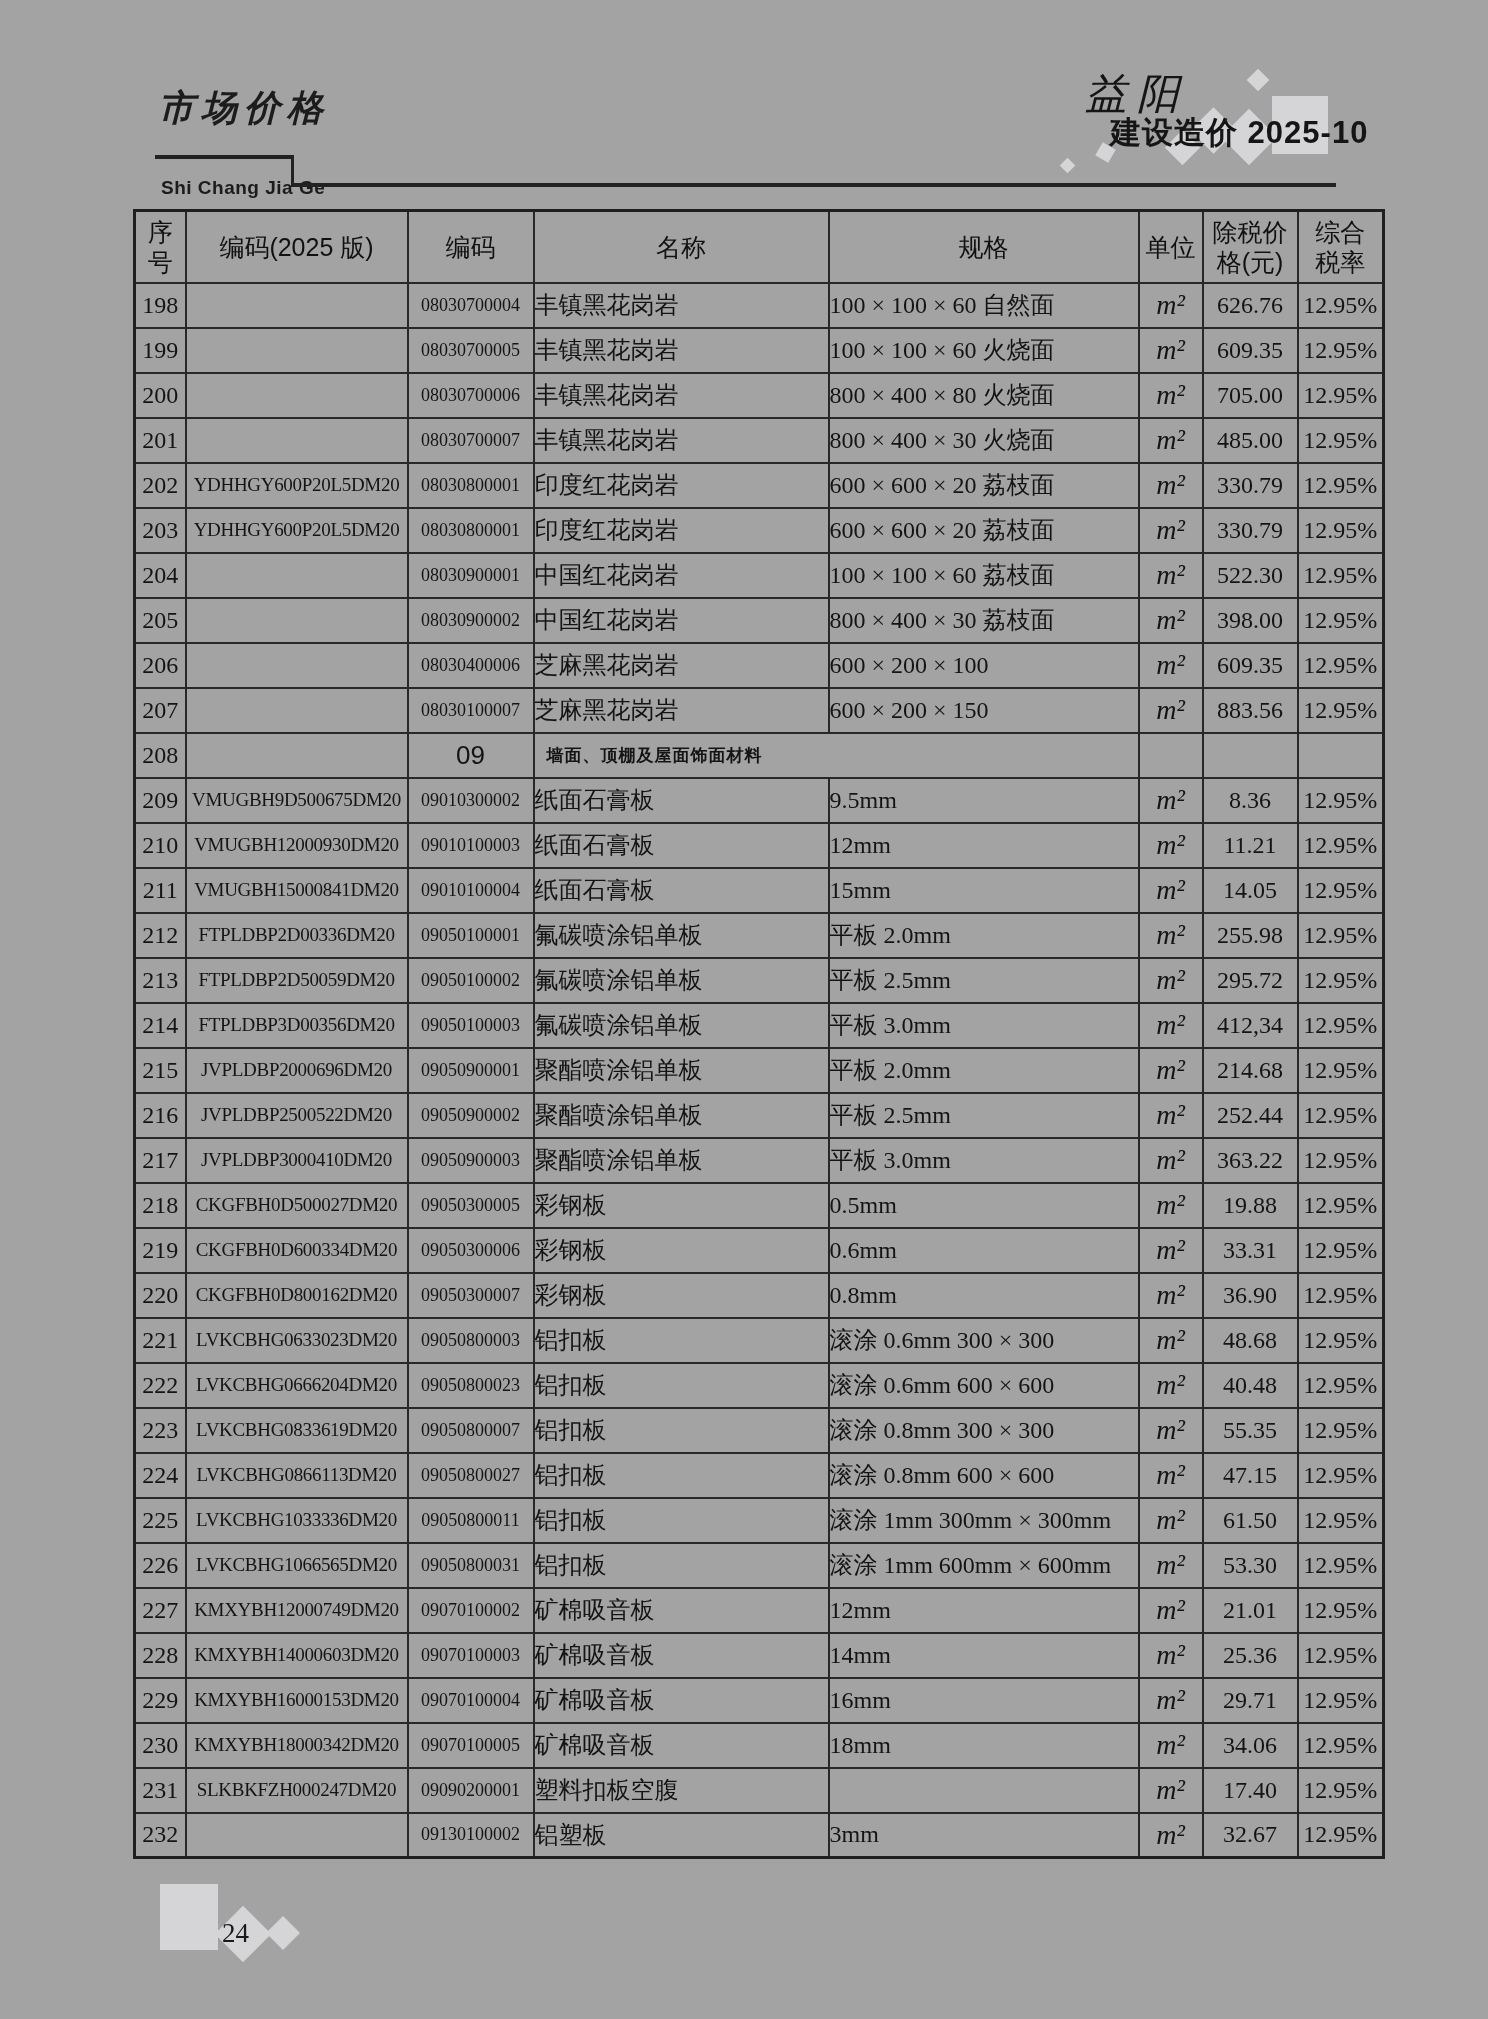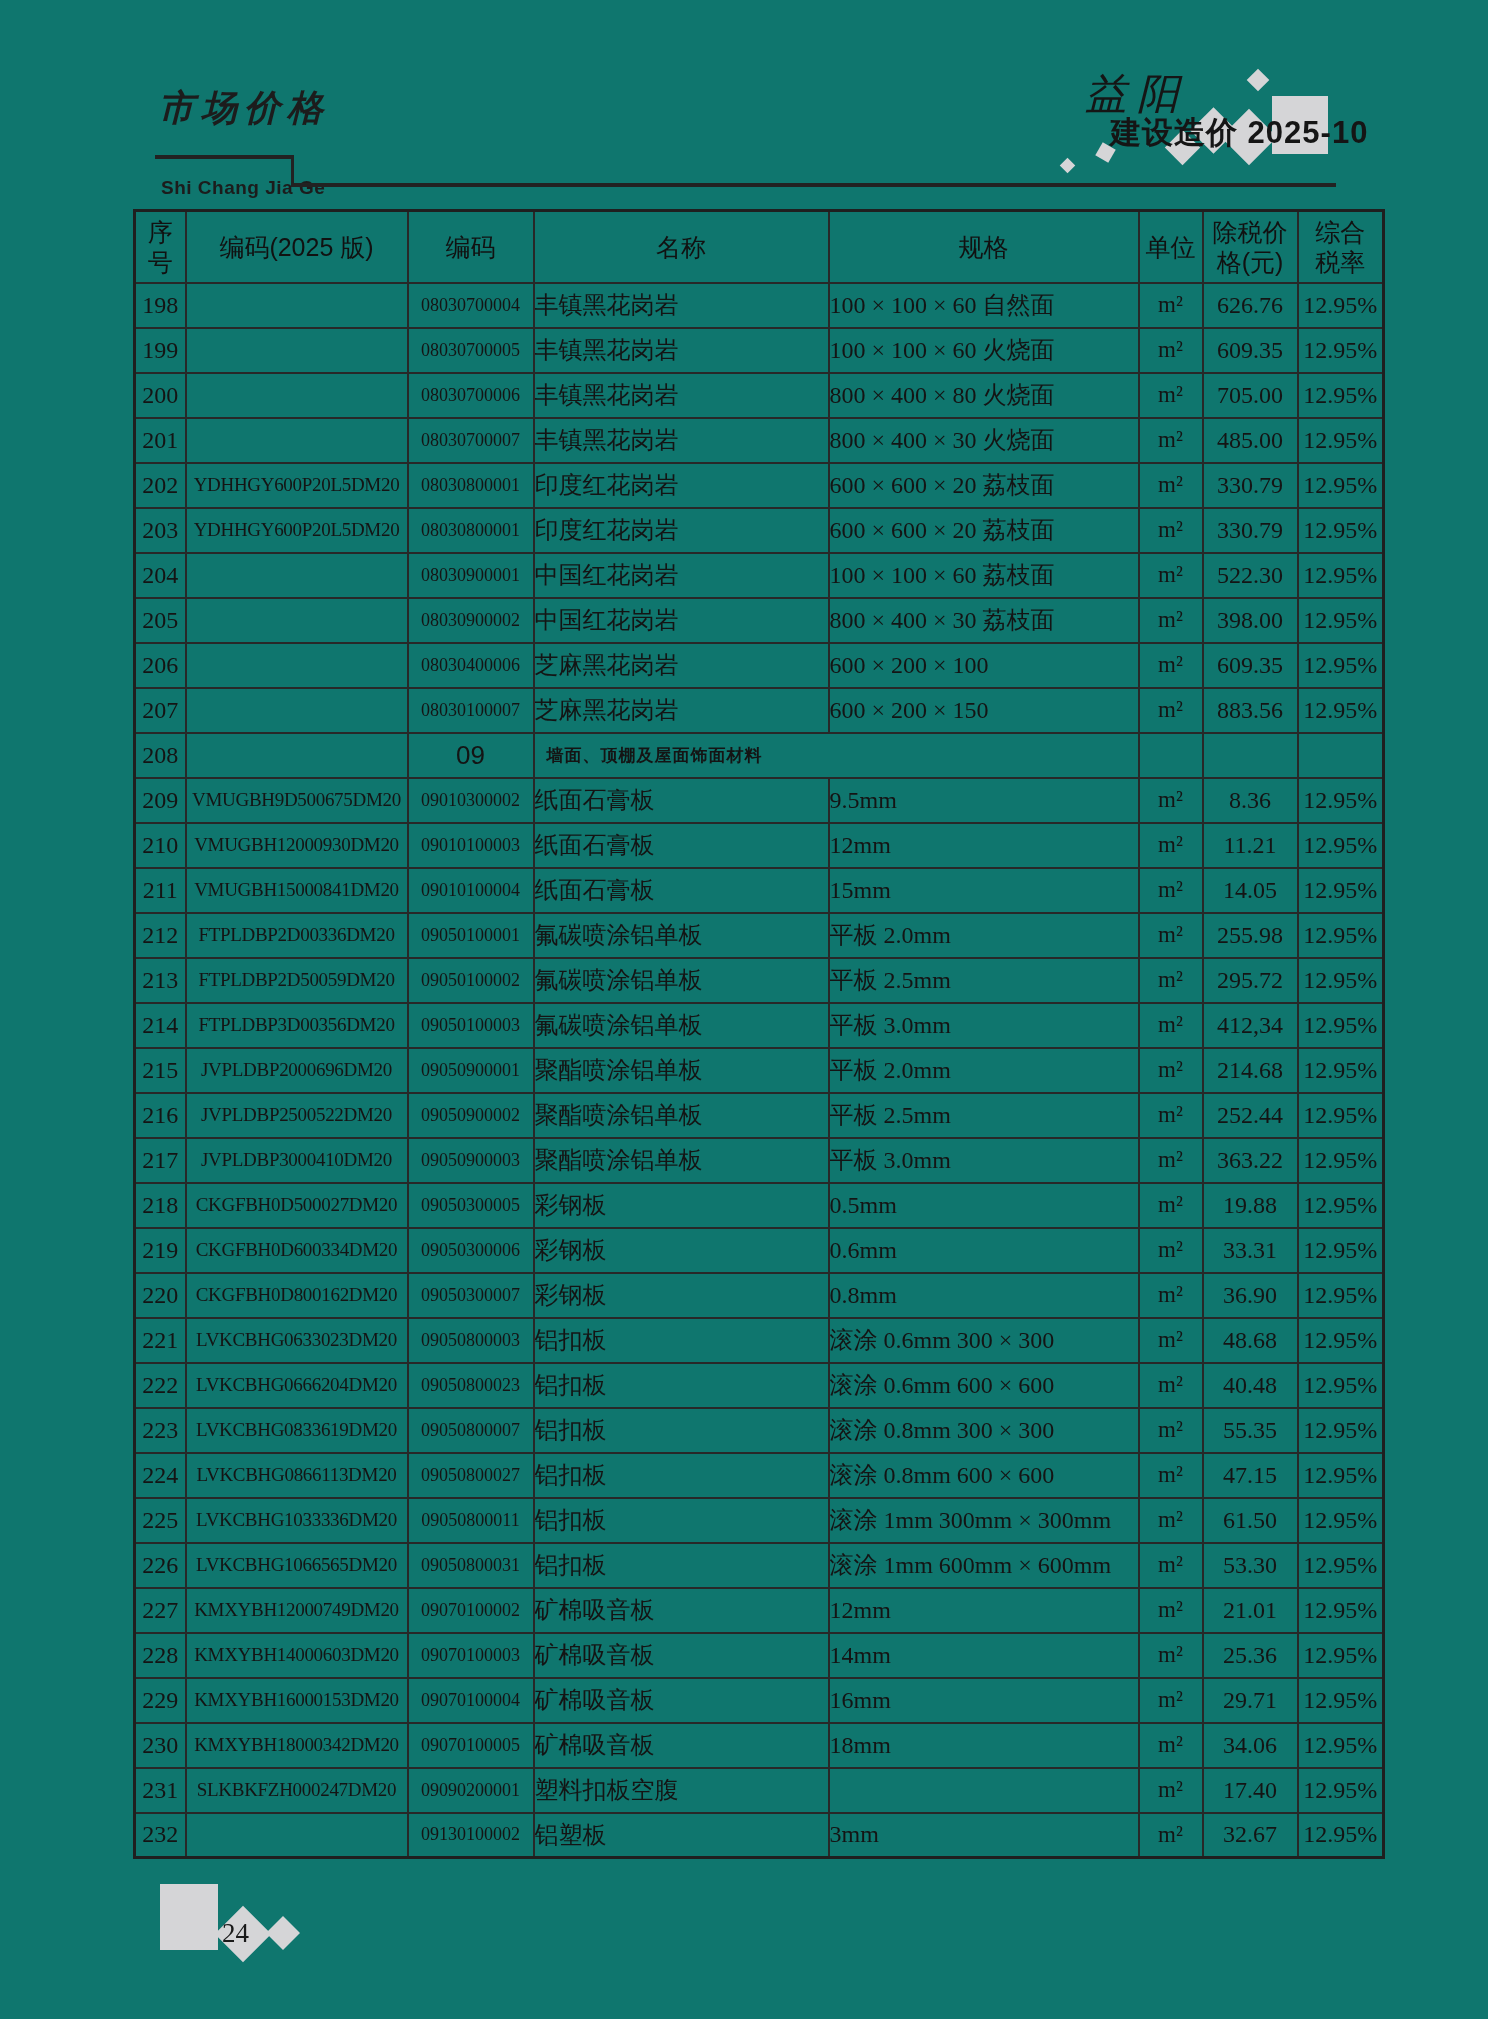--- a/index.html
+++ b/index.html
@@ -1,16 +1,16 @@
 <!DOCTYPE html>
 <html><head>
 <meta charset="utf-8">
 <style>
   html,body{margin:0;padding:0;background:#ffffff;}
-  .page{position:relative;width:1488px;height:2019px;background:#0f766e;overflow:hidden;
+  .page{position:relative;width:1488px;height:2019px;background:#a3a3a3;overflow:hidden;
         font-family:"Liberation Serif",serif;color:#141414;}
 
   
   .logo-cn{position:absolute;left:158px;top:84px;font-family:"DejaVu Serif",serif;
            font-weight:bold;font-style:italic;font-size:36px;letter-spacing:7px;color:#1c1c1c;}
   .logo-box-top{position:absolute;left:155px;top:155px;width:137px;height:3.5px;background:#222;}
   .logo-box-right{position:absolute;left:291px;top:155px;width:3px;height:31px;background:#222;}
   .logo-pinyin{position:absolute;left:161px;top:161px;font-family:"Liberation Sans",sans-serif;
                font-weight:bold;font-size:19px;letter-spacing:0.5px;color:#1c1c1c;margin-top:16px;}
   .head-rule{position:absolute;left:291px;top:183px;width:1045px;height:4px;background:#222;z-index:3;}
@@ -37,21 +37,21 @@
   .price-table th .hw{margin:0 auto;line-height:1.2;}
   .w-no{width:1.2em;}
   .w-price{width:3.6em;}
   .w-rate{width:2.2em;}
 
   .c-no{text-align:center;font-size:24px;}
   .c-code2025{text-align:center;font-size:19px;letter-spacing:-0.3px;}
   .c-code{text-align:center;font-size:18px;}
   .c-name{text-align:left;padding-left:9px;font-size:24px;}
   .c-spec{text-align:left;padding-left:9px;font-size:24px;}
-  .c-unit{text-align:center;font-size:23px;}
+  .c-unit{text-align:center;font-size:28px;font-style:italic;}
   .c-price{text-align:center;font-size:24px;}
   .c-rate{text-align:center;font-size:24px;}
   tr.section .c-code{font-family:"Liberation Sans",sans-serif;font-size:26px;}
   tr.section .c-name{font-family:"Liberation Sans",sans-serif;font-weight:bold;
                      font-size:17px;letter-spacing:1px;padding-left:12px;}
 
   
   .f-square{position:absolute;left:160px;top:1884px;width:58px;height:66px;background:#d5d5d7;}
   .f-d1{position:absolute;left:223px;top:1914px;width:40px;height:40px;background:#d5d5d7;transform:rotate(45deg);}
   .f-d2{position:absolute;left:271px;top:1921px;width:24px;height:24px;background:#d5d5d7;transform:rotate(45deg);}

